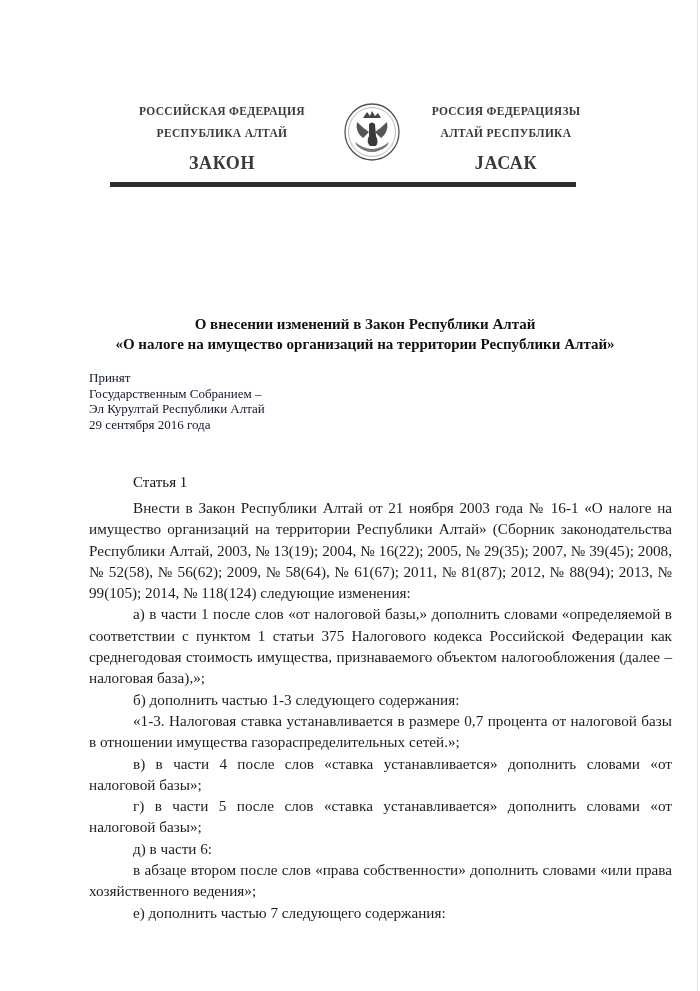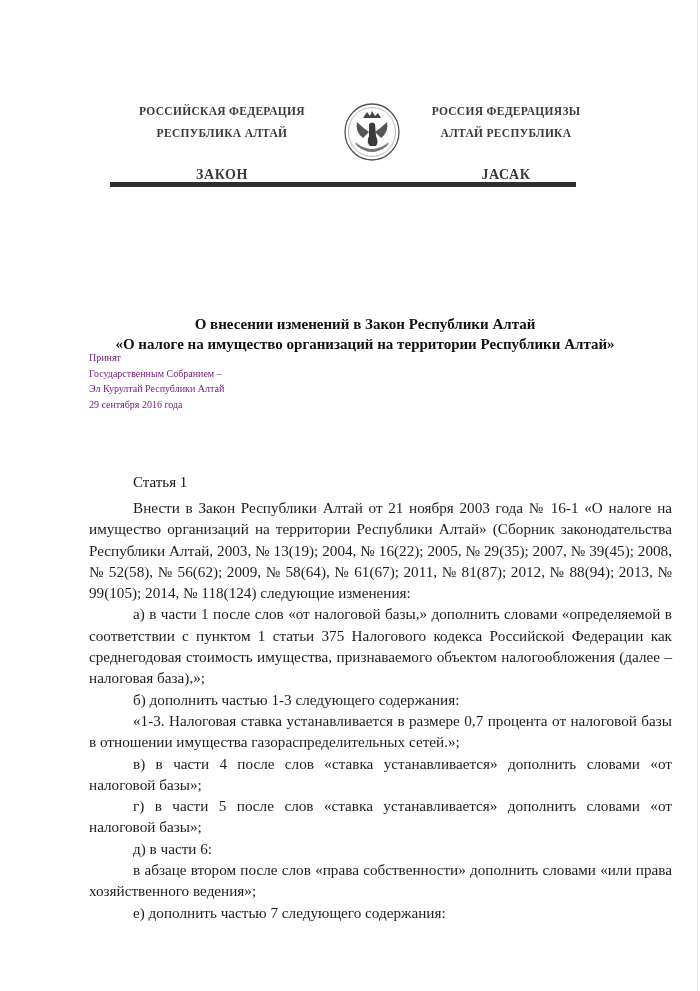--- a/index.html
+++ b/index.html
@@ -31,22 +31,22 @@
       text-align: center;
       font-size: 11.5px;
       font-weight: bold;
       letter-spacing: 0.3px;
       color: #3a3a3a;
       line-height: 22px;
     }
     .hdr-col.left { left: 112px; }
     .hdr-col.right { left: 396px; }
     .hdr-col .law {
-      font-size: 14px;
-      margin-top: 20px;
+      font-size: 18px;
+      margin-top: 8px;
       letter-spacing: 0.6px;
     }
     .emblem {
       position: absolute;
       left: 343px;
       top: 102px;
       width: 58px;
       height: 60px;
     }
     .header-rule {
@@ -66,24 +66,24 @@
       text-align: center;
       font-weight: bold;
       font-size: 15px;
       line-height: 20px;
       color: #111;
     }
     
     .adopted {
       position: absolute;
       left: 89px;
-      top: 350px;
-      font-size: 10px;
+      top: 370px;
+      font-size: 13px;
       line-height: 15.5px;
-      color: #701a75;
+      color: #0f172a;
     }
     
     .article-heading {
       position: absolute;
       left: 133px;
       top: 474px;
       font-weight: normal;
       font-size: 15px;
       color: #111;
     }

